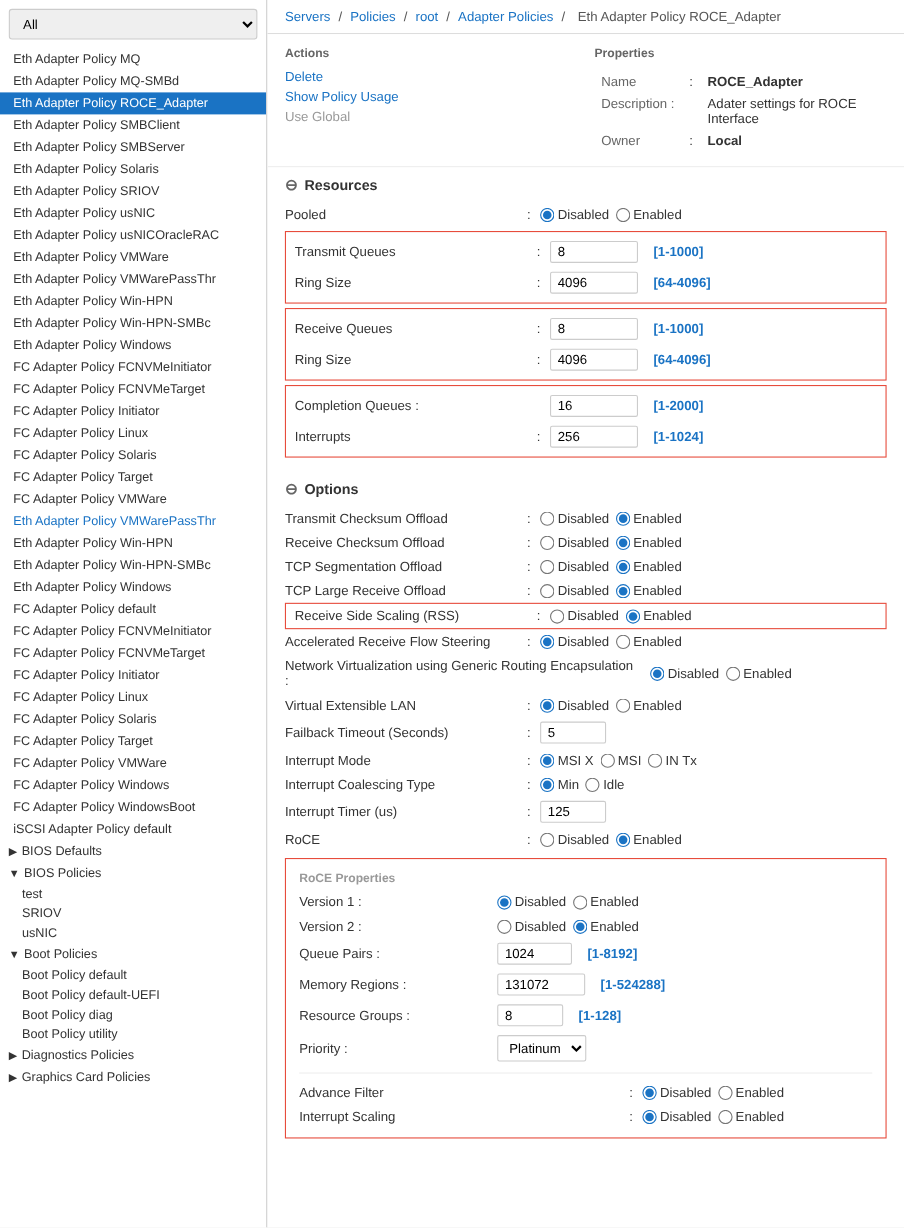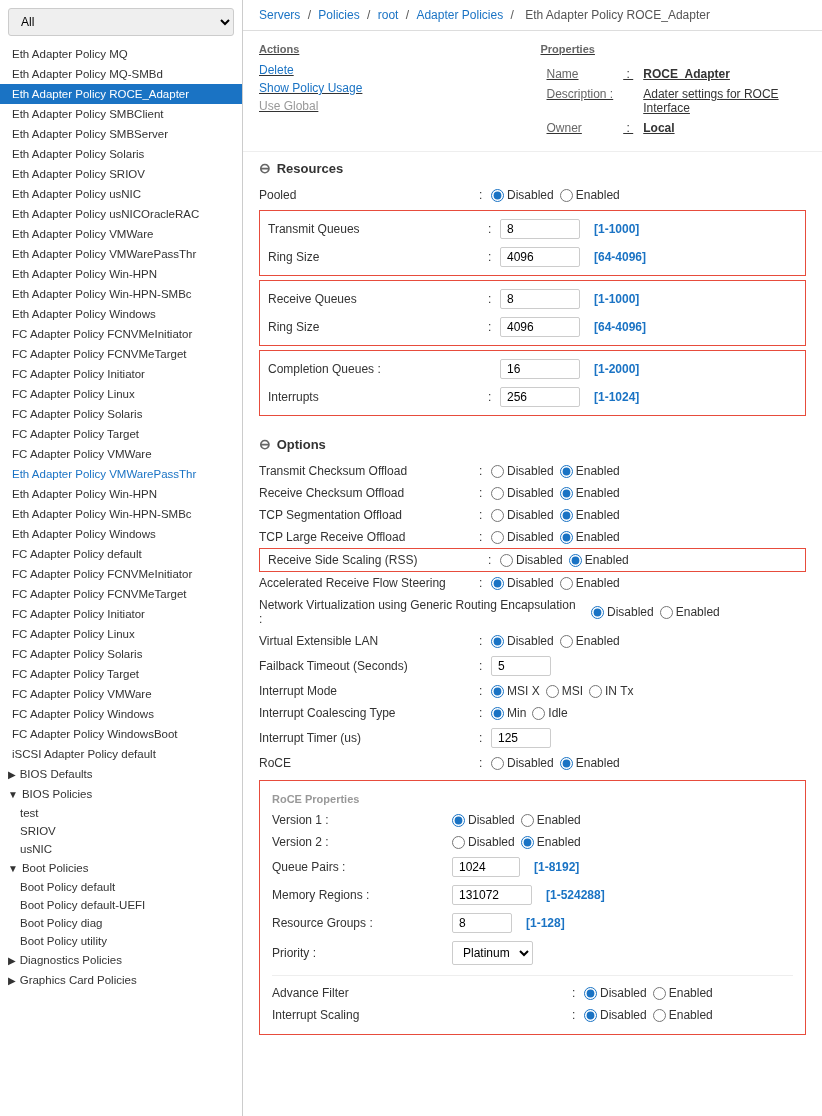--- a/index.html
+++ b/index.html
@@ -26,21 +26,21 @@
 
     
     .content { flex: 1; overflow-y: auto; background: #fff; padding: 0; }
 
     
     .tabs { display: flex; border-bottom: 1px solid #ddd; padding: 0 16px; background: #fff; }
     .tab { padding: 8px 16px; cursor: pointer; font-size: 12px; border-bottom: 2px solid transparent; margin-bottom: -1px; color: #555; }
     .tab.active { border-bottom: 2px solid #1a73c4; color: #1a73c4; font-weight: bold; }
 
     
-    .panel { display: flex; gap: 16px; padding: 12px 16px; border-bottom: 1px solid #eee; text-decoration: underline; }
+    .panel { display: flex; gap: 16px; padding: 12px 16px; border-bottom: 1px solid #eee; }
     .panel-section { flex: 1; }
     .panel-title { font-size: 11px; font-weight: bold; color: #666; margin-bottom: 8px; }
 
     .actions-list { display: flex; flex-direction: column; gap: 4px; }
     .action-link { color: #1a73c4; cursor: pointer; font-size: 12px; text-decoration: none; }
     .action-link.disabled { color: #999; cursor: default; }
 
     .props-table { width: 100%; }
     .props-table tr td { padding: 2px 4px; font-size: 12px; vertical-align: top; }
     .props-table td:first-child { color: #666; white-space: nowrap; }

